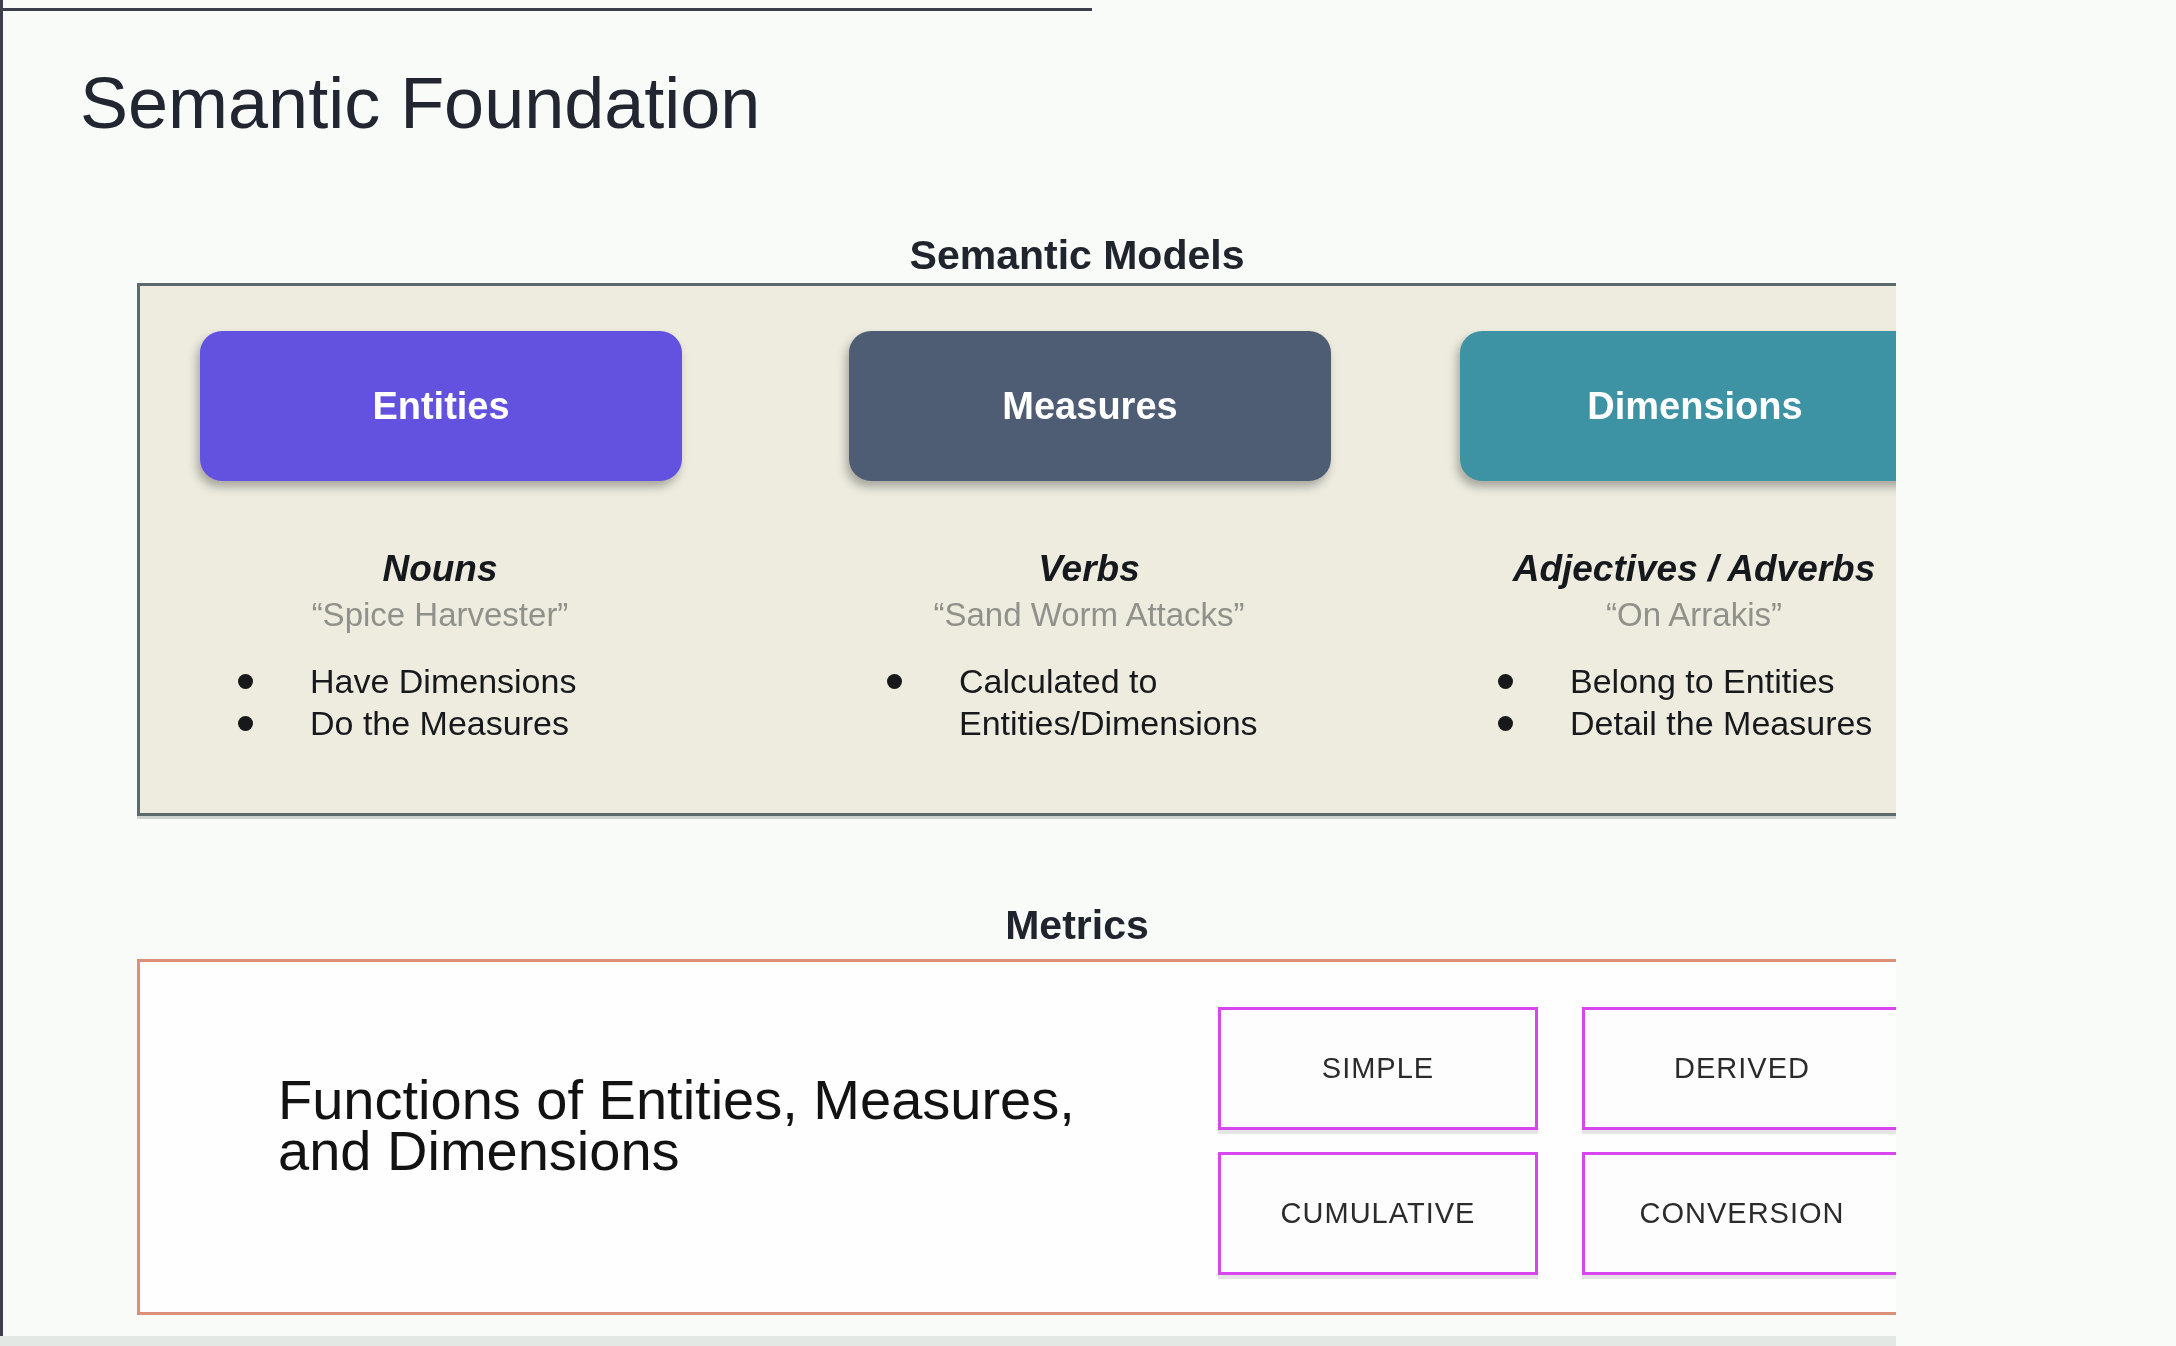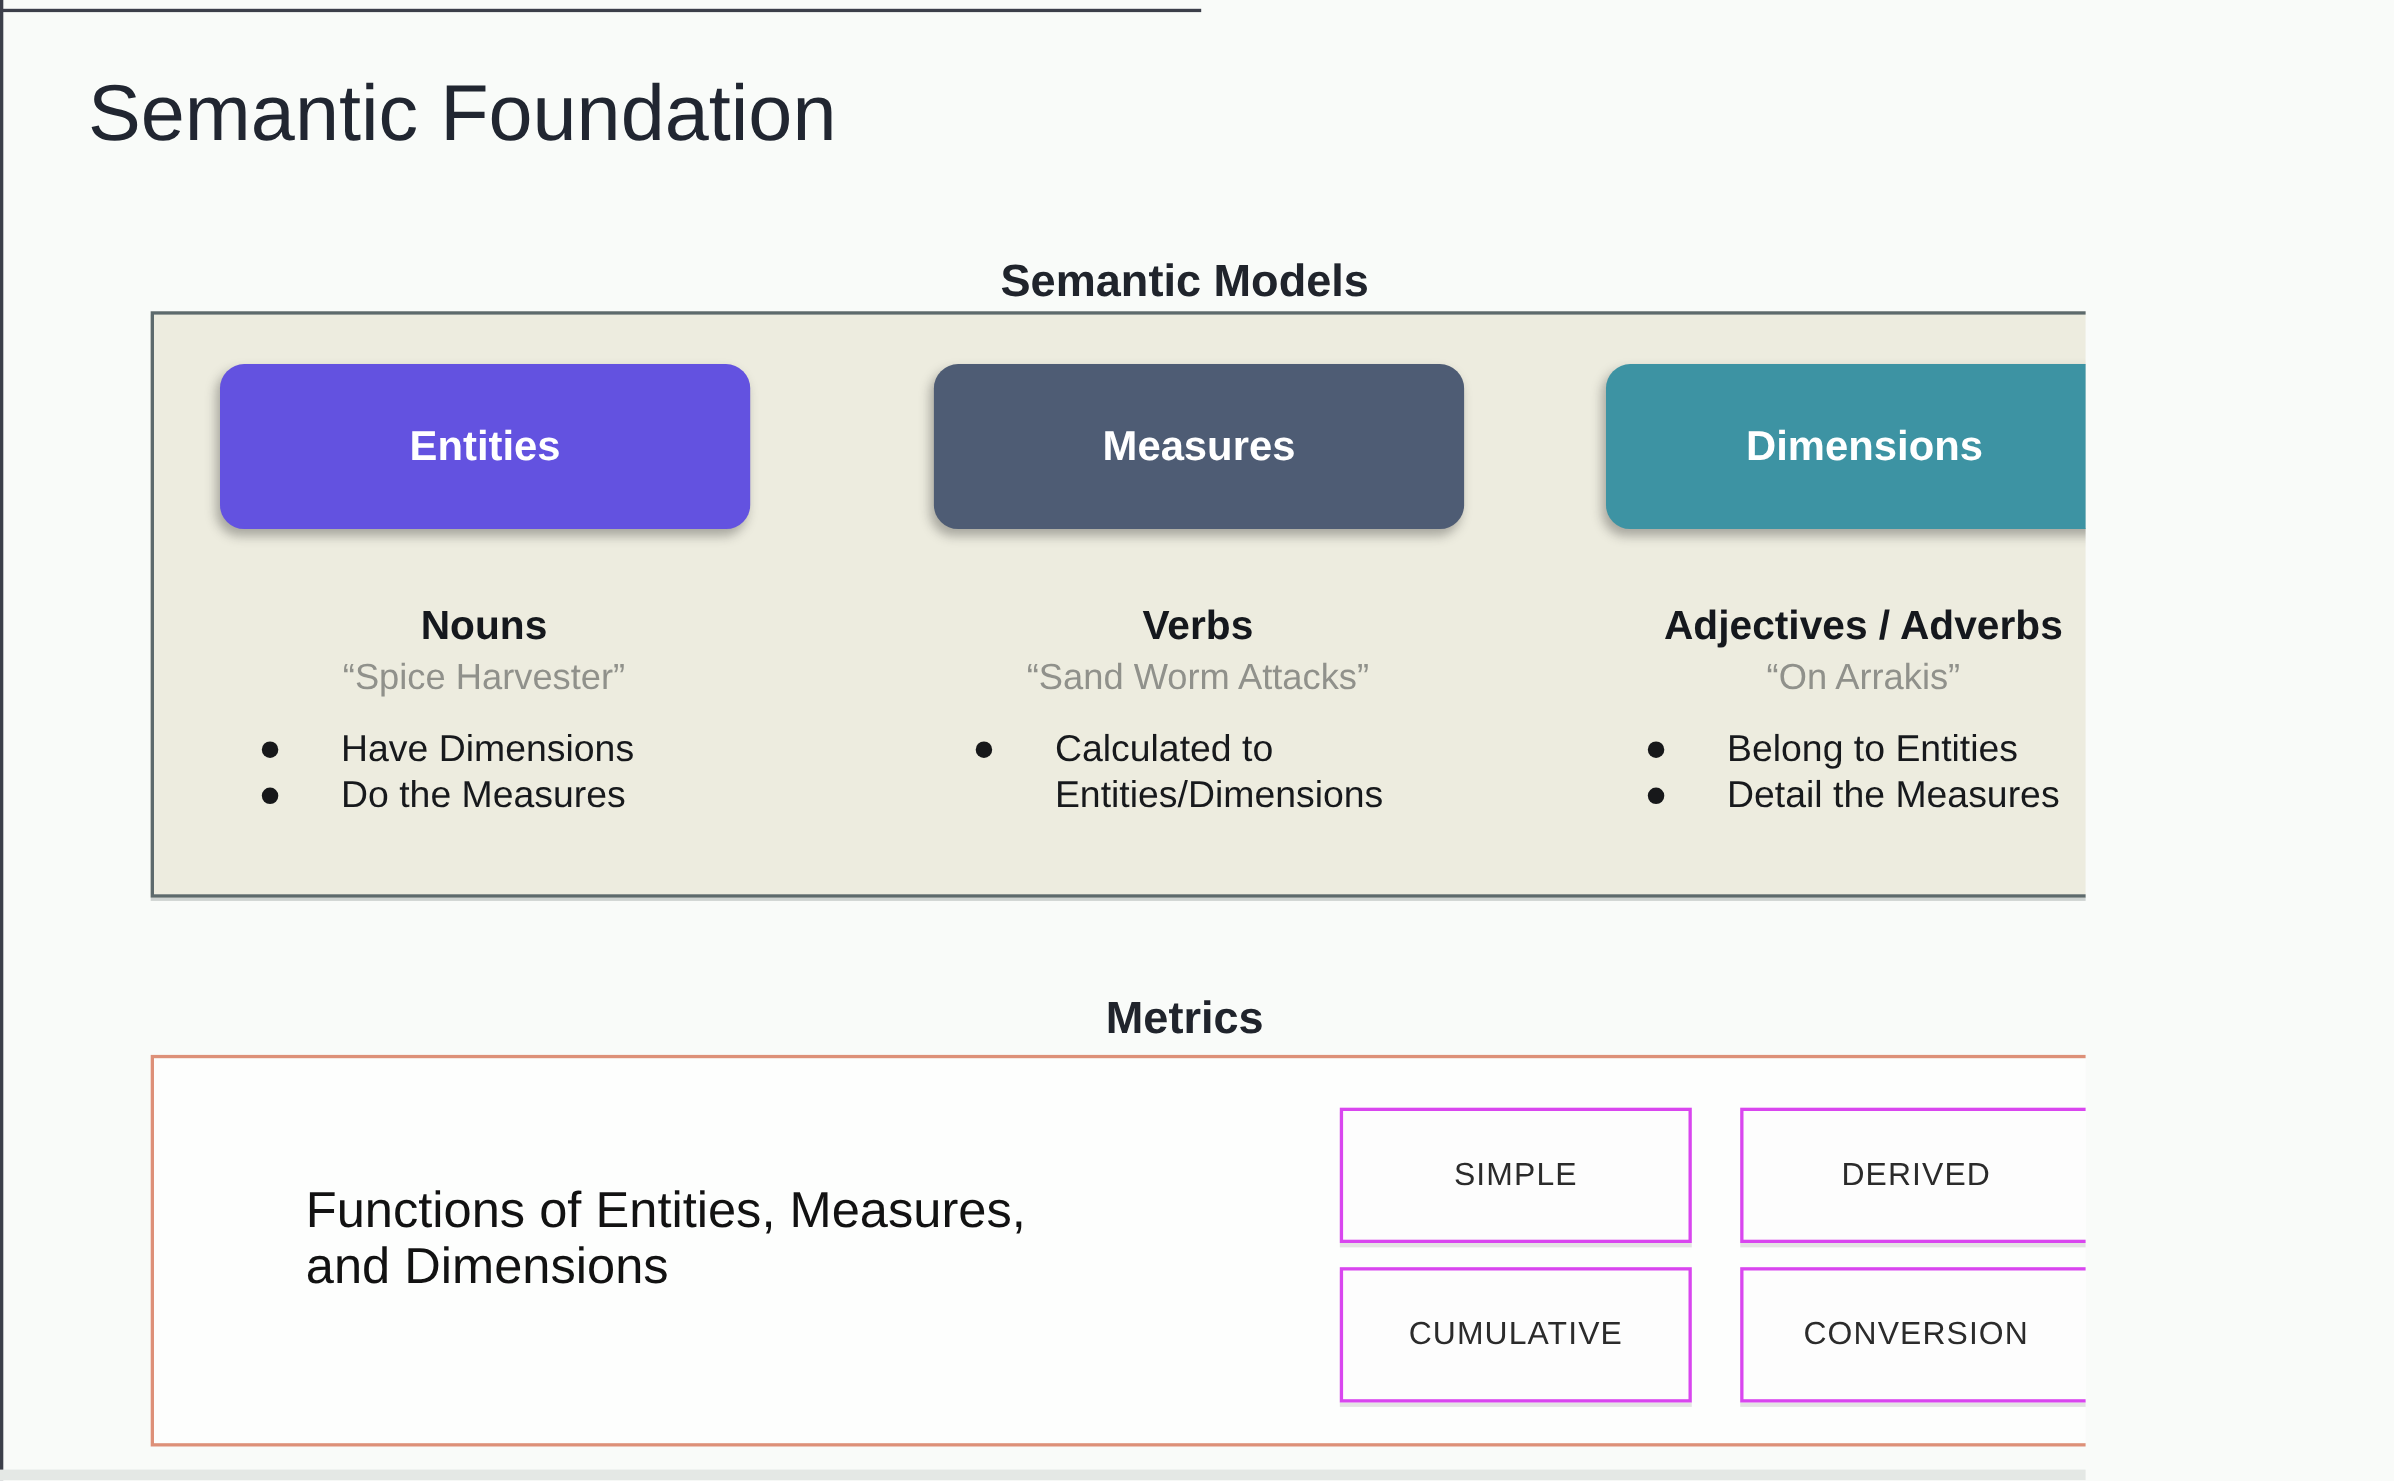--- a/index.html
+++ b/index.html
@@ -39,21 +39,21 @@
   .col-2{left:1280px;width:548px;}
 
   .model-button{
     position:absolute;top:45px;left:40px;right:38px;height:150px;
     border-radius:22px;display:flex;align-items:center;justify-content:center;
     color:#ffffff;font-size:38px;font-weight:700;
     box-shadow:-3px 6px 10px rgba(40,40,40,0.35);
   }
   .col-heading{
     position:absolute;top:262px;left:0;width:100%;text-align:center;
-    font-size:37px;font-weight:700;color:#15181d;
+    font-size:37px;font-weight:700;color:#15181d;font-style:italic;
   }
   .col-quote{
     position:absolute;top:310px;left:0;width:100%;text-align:center;
     font-size:33px;font-weight:400;color:#90918b;
   }
   .col-bullets{
     position:absolute;top:374px;left:78px;right:6px;
     font-size:34px;color:#17191c;
   }
   .bullet-row{display:flex;align-items:flex-start;line-height:42px;}
@@ -62,21 +62,21 @@
     background:#17181a;margin-top:14px;
   }
   .bullet-text{margin-left:57px;white-space:pre-line;}
 
   .metrics-panel{
     position:absolute;left:137px;top:959px;width:1880px;height:356px;
     background:#fdfefd;border:3px solid #dd9078;box-sizing:border-box;
   }
   .metrics-desc{
     position:absolute;left:138px;top:112px;
-    font-size:46px;line-height:51px;color:#121212;white-space:pre-line;
+    font-size:56px;line-height:51px;color:#121212;white-space:pre-line;
   }
   .metric-box{
     position:absolute;width:320px;height:123px;box-sizing:border-box;
     background:#fdfdfd;border:3px solid #d946ef;
     display:flex;align-items:center;justify-content:center;
     font-size:29px;letter-spacing:1px;color:#2b2b2b;
     box-shadow:0 4px 0 rgba(0,0,0,0.10);
   }
   .box-0{left:1078px;top:45px;}
   .box-1{left:1442px;top:45px;}

